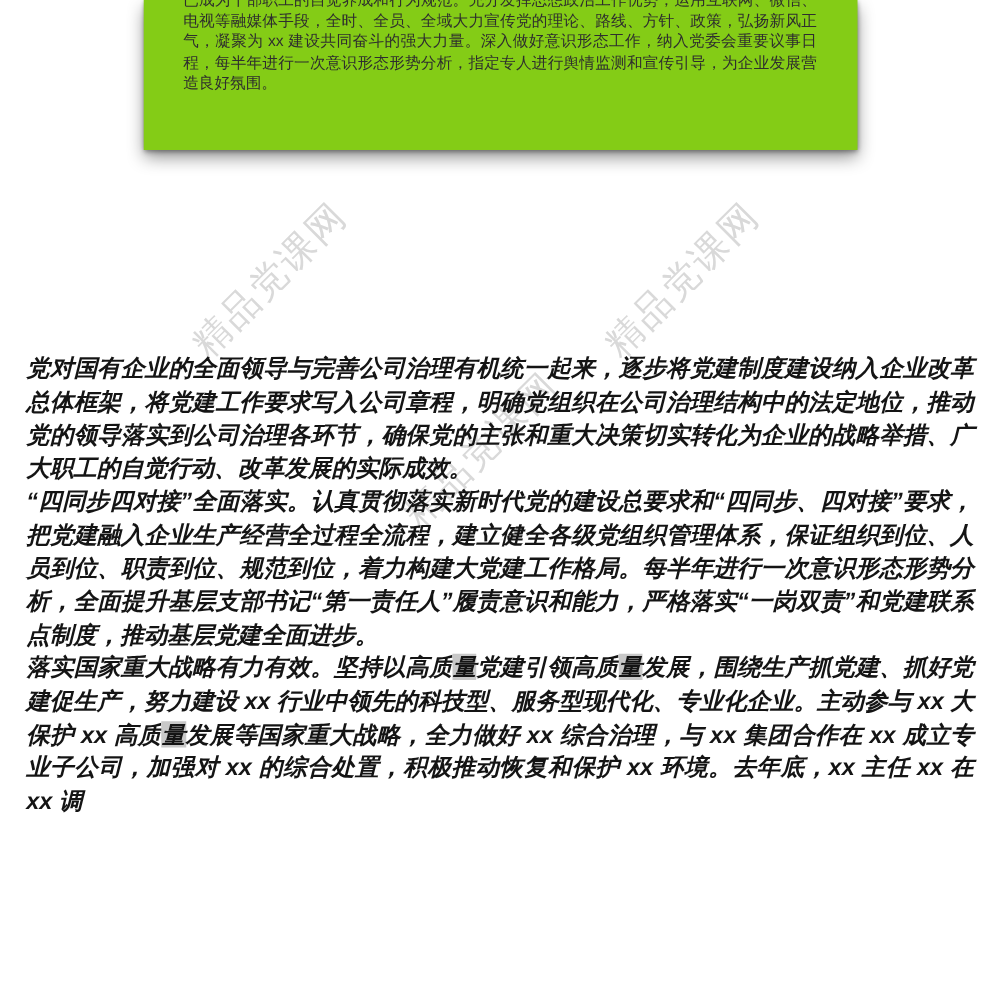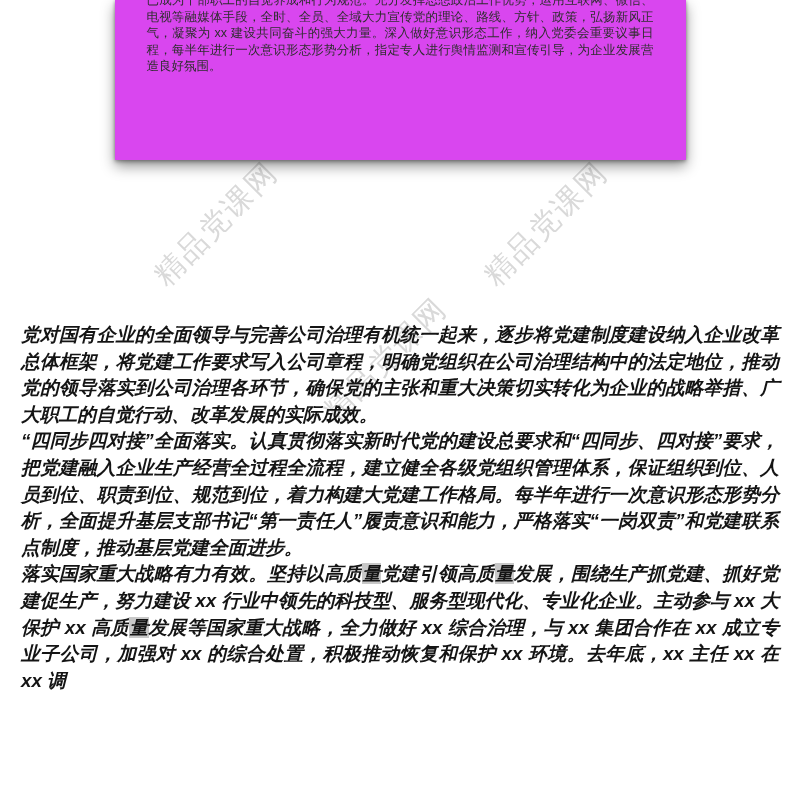--- a/index.html
+++ b/index.html
@@ -25,23 +25,23 @@
     letter-spacing: 2px;
     white-space: nowrap;
     transform: translate(-50%, -50%) rotate(-45deg);
   }
 
   
   .page-preview {
     position: relative;
     z-index: 2;
     width: 571px;
-    height: 160px;
+    height: 120px;
     margin: 0 auto;
-    background: #d946ef;
+    background: #84cc16;
     overflow: hidden;
     box-shadow: 0 6px 13px rgba(0,0,0,0.42), 0 2px 4px rgba(0,0,0,0.28), 0 0 3px rgba(0,0,0,0.18);
   }
   .page-inner {
     margin-top: -8px;
     padding: 0 32px;
     font-size: 12.5px;
     line-height: 16.6px;
     text-align: justify;
     color: #2e2e2e;

